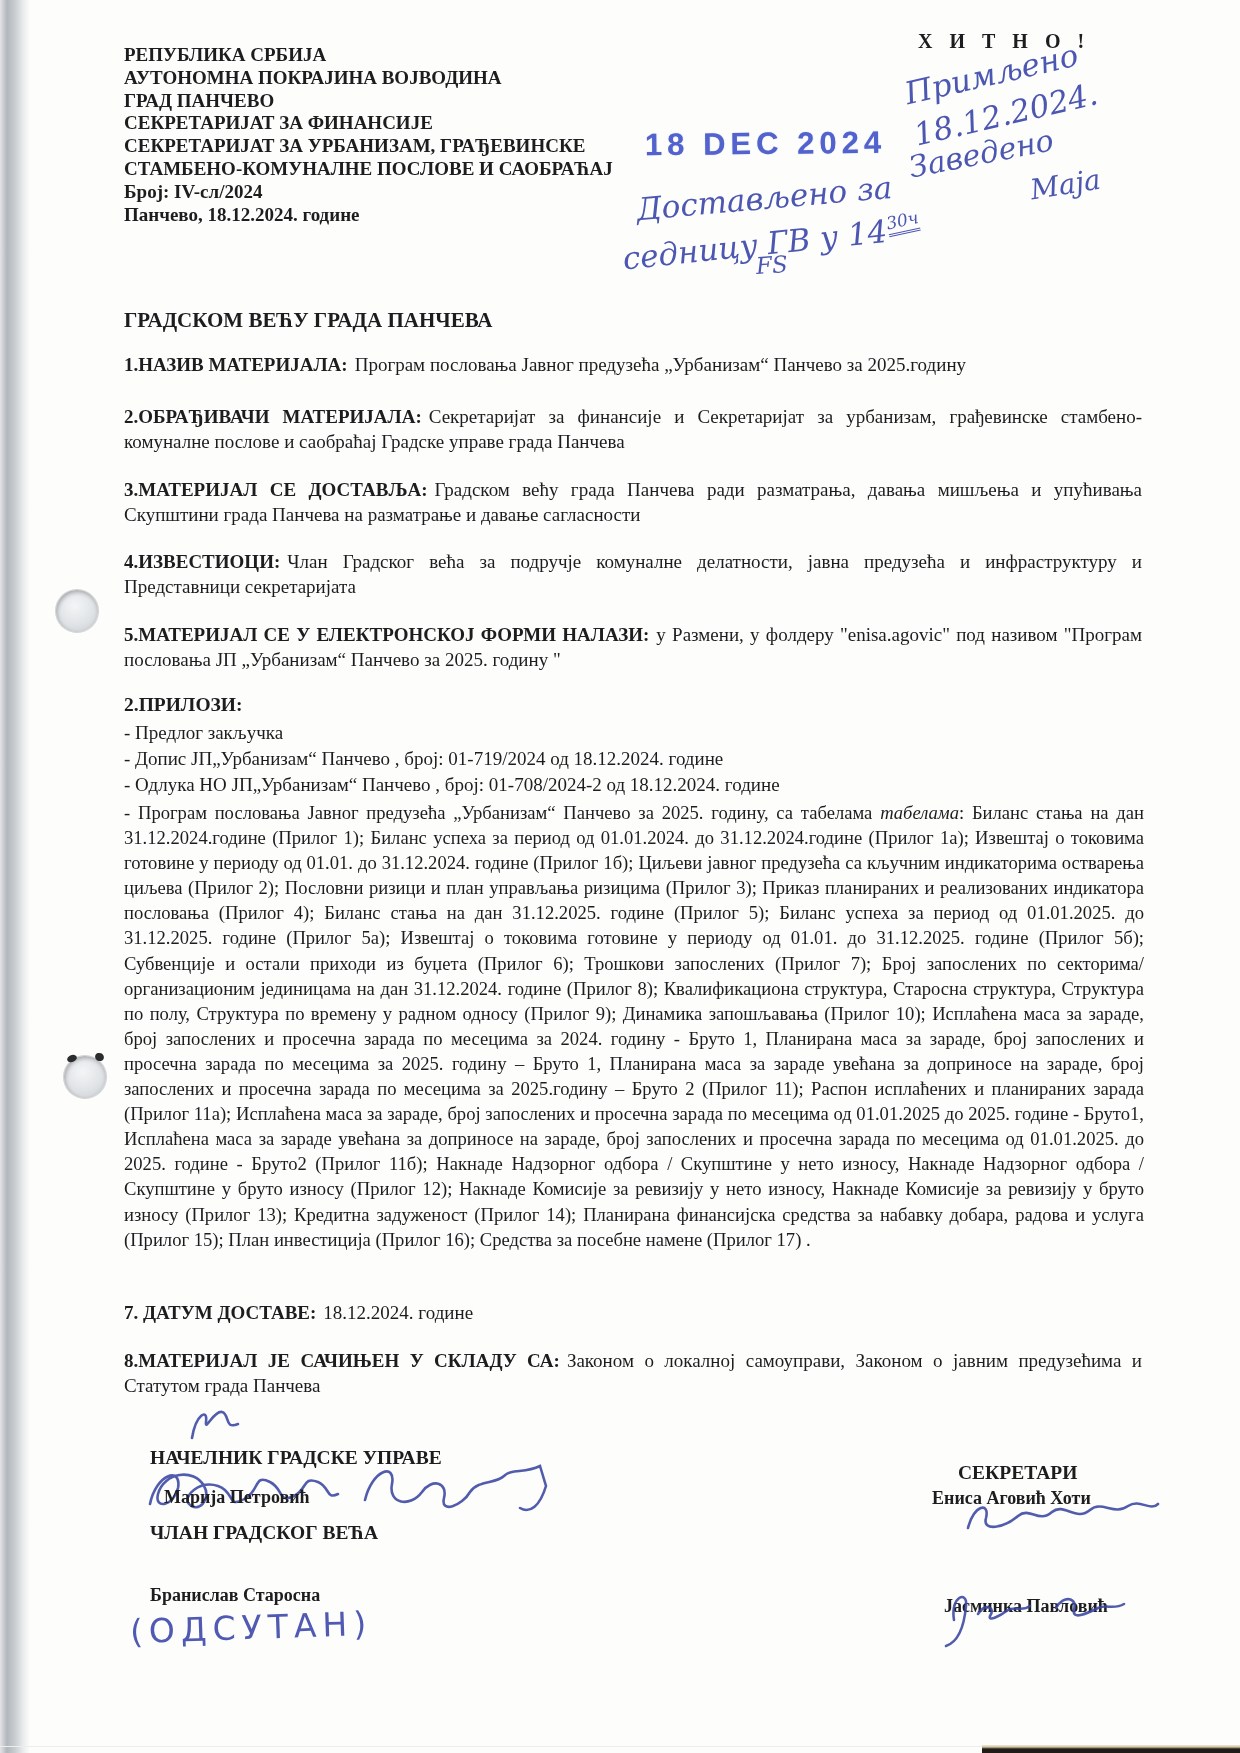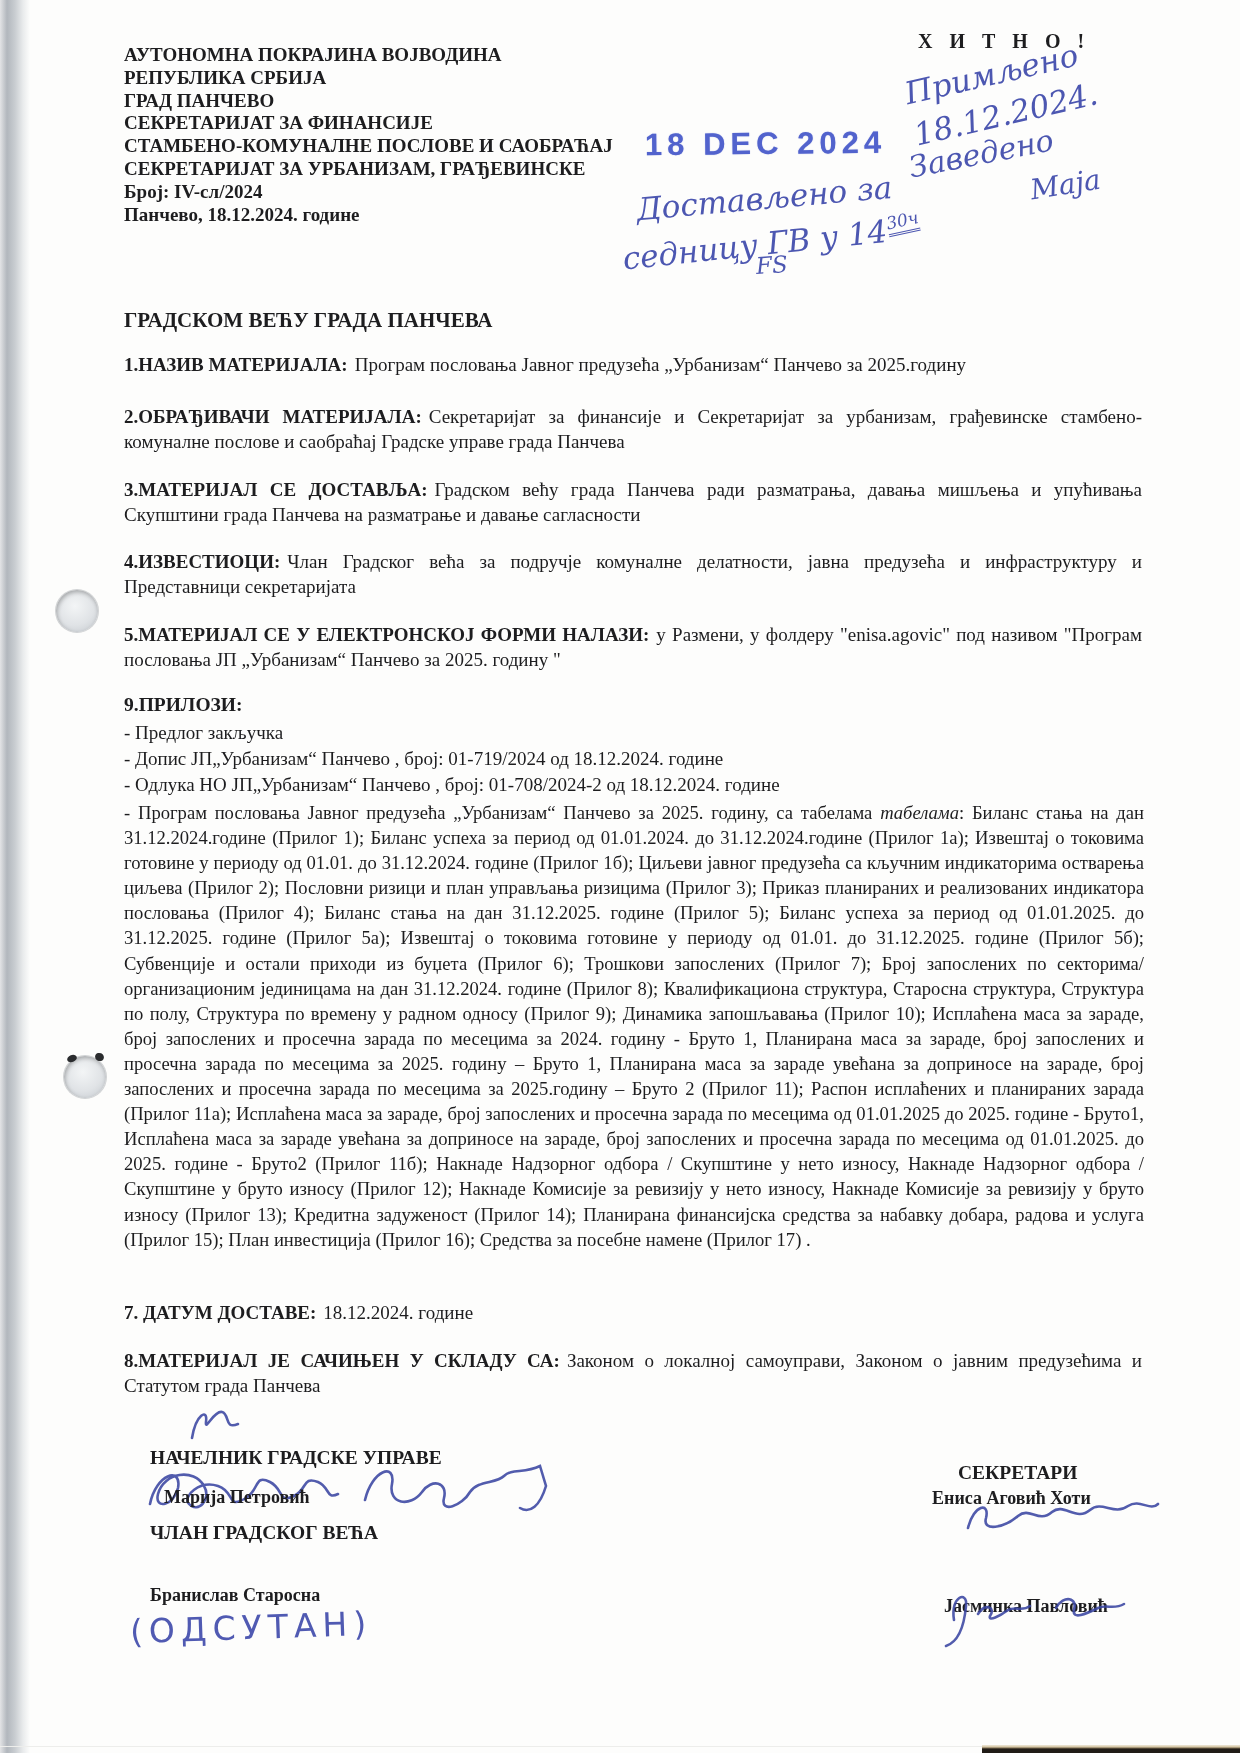--- a/index.html
+++ b/index.html
@@ -90,26 +90,26 @@
   <div class="left-edge"></div>
   <div class="bottom-line"></div>
   <div class="bottom-dark"></div>
   <div class="hole" style="left:56px;top:590px;"></div>
   <div class="hole" style="left:64px;top:1056px;">
     <span class="tear1"></span>
     <span class="tear2"></span>
   </div>
 
   <div class="hdr">
+    <div>РЕПУБЛИКА СРБИЈА</div>
     <div>АУТОНОМНА ПОКРАЈИНА ВОЈВОДИНА</div>
-    <div>РЕПУБЛИКА СРБИЈА</div>
     <div>ГРАД ПАНЧЕВО</div>
     <div>СЕКРЕТАРИЈАТ ЗА ФИНАНСИЈЕ</div>
+    <div>СЕКРЕТАРИЈАТ ЗА УРБАНИЗАМ, ГРАЂЕВИНСКЕ</div>
     <div>СТАМБЕНО-КОМУНАЛНЕ ПОСЛОВЕ И САОБРАЋАЈ</div>
-    <div>СЕКРЕТАРИЈАТ ЗА УРБАНИЗАМ, ГРАЂЕВИНСКЕ</div>
     <div>Број: IV-сл/2024</div>
     <div>Панчево,  18.12.2024. године</div>
   </div>
 
   <div class="urgent">Х И Т Н О !</div>
 
   <div class="hw" style="left:903px;top:56px;font-size:31px;transform:rotate(-13deg);">Примљено</div>
   <div class="hw" style="left:912px;top:96px;font-size:31px;transform:rotate(-13deg);">18.12.2024.</div>
   <div class="hw" style="left:908px;top:136px;font-size:30px;transform:rotate(-11deg);">Заведено</div>
   <div class="hw" style="left:1030px;top:168px;font-size:28px;transform:rotate(-9deg);">Маја</div>
@@ -127,21 +127,21 @@
   <p class="sec nowrap" style="top:352px;"><b>1.НАЗИВ МАТЕРИЈАЛА:</b><span>Програм пословања Јавног предузећа „Урбанизам“ Панчево за 2025.годину</span></p>
 
   <p class="sec" style="top:404px;"><b>2.ОБРАЂИВАЧИ  МАТЕРИЈАЛА:</b><span>Секретаријат за финансије и Секретаријат за урбанизам, грађевинске стамбено-комуналне послове и саобраћај Градске управе града Панчева</span></p>
 
   <p class="sec" style="top:477px;"><b>3.МАТЕРИЈАЛ  СЕ  ДОСТАВЉА:</b><span>Градском већу града Панчева ради разматрања, давања мишљења и упућивања Скупштини града Панчева на разматрање и давање сагласности</span></p>
 
   <p class="sec" style="top:549px;"><b>4.ИЗВЕСТИОЦИ:</b><span>Члан Градског већа за подручје комуналне делатности, јавна предузећа и инфраструктуру и Представници секретаријата</span></p>
 
   <p class="sec" style="top:622px;"><b>5.МАТЕРИЈАЛ СЕ У ЕЛЕКТРОНСКОЈ ФОРМИ НАЛАЗИ:</b><span>у Размени, у фолдеру "enisa.agovic" под називом "Програм пословања ЈП „Урбанизам“  Панчево за 2025. годину "</span></p>
 
-  <p class="list-item" style="top:694px;font-weight:bold;font-size:19.5px;">9.ПРИЛОЗИ:</p>
+  <p class="list-item" style="top:694px;font-weight:bold;font-size:19.5px;">2.ПРИЛОЗИ:</p>
   <p class="list-item" style="top:722px;">- Предлог закључка</p>
   <p class="list-item" style="top:748px;">- Допис ЈП„Урбанизам“  Панчево , број: 01-719/2024  од  18.12.2024. године</p>
   <p class="list-item" style="top:774px;">- Одлука НО ЈП„Урбанизам“  Панчево , број: 01-708/2024-2  од  18.12.2024. године</p>
 
   <p class="longp"><span>-  Програм пословања Јавног предузећа „Урбанизам“  Панчево за 2025. годину,   са табелама </span><i>табелама</i><span>: Биланс стања на дан 31.12.2024.године (Прилог 1); Биланс успеха за период од 01.01.2024. до 31.12.2024.године (Прилог 1а); Извештај о токовима готовине у периоду од 01.01. до 31.12.2024. године (Прилог 1б); Циљеви јавног предузећа са кључним индикаторима остварења циљева (Прилог 2); Пословни ризици и план управљања ризицима (Прилог 3); Приказ планираних и реализованих индикатора пословања (Прилог 4); Биланс стања на дан 31.12.2025. године (Прилог 5); Биланс успеха за период  од 01.01.2025. до 31.12.2025. године (Прилог 5а); Извештај о токовима готовине у периоду од 01.01. до 31.12.2025. године (Прилог 5б); Субвенције и остали приходи из буџета (Прилог 6); Трошкови запослених (Прилог 7); Број запослених по секторима/организационим јединицама на дан 31.12.2024. године (Прилог 8); Квалификациона структура, Старосна структура, Структура по полу, Структура по времену у радном односу (Прилог 9); Динамика запошљавања (Прилог 10); Исплаћена маса за зараде, број запослених и просечна зарада по месецима за 2024. годину - Бруто 1, Планирана маса за зараде, број запослених и просечна зарада по месецима за 2025. годину – Бруто 1, Планирана маса за зараде увећана за доприносе на зараде, број запослених и просечна зарада по месецима за 2025.годину – Бруто 2 (Прилог 11); Распон исплаћених и планираних зарада (Прилог 11а); Исплаћена маса за зараде, број запослених и просечна зарада по месецима од 01.01.2025 до 2025. године - Бруто1, Исплаћена маса за зараде увећана за доприносе на зараде, број запослених и просечна зарада по месецима од 01.01.2025. до 2025. године - Бруто2 (Прилог 11б); Накнаде Надзорног одбора / Скупштине у нето износу, Накнаде Надзорног одбора / Скупштине у бруто износу (Прилог 12); Накнаде Комисије за ревизију у нето износу, Накнаде Комисије за ревизију у бруто износу (Прилог 13); Кредитна задуженост (Прилог 14); Планирана финансијска средства за набавку добара, радова и услуга (Прилог 15); План инвестиција (Прилог 16); Средства за посебне намене (Прилог 17) .</span></p>
 
   <p class="sec nowrap" style="top:1300px;"><b>7. ДАТУМ ДОСТАВЕ:</b><span>18.12.2024. године</span></p>
 
   <p class="sec" style="top:1348px;"><b>8.МАТЕРИЈАЛ  ЈЕ  САЧИЊЕН  У  СКЛАДУ  СА:</b><span>Законом  о  локалној  самоуправи,  Законом  о  јавним предузећима и Статутом града Панчева</span></p>
 

